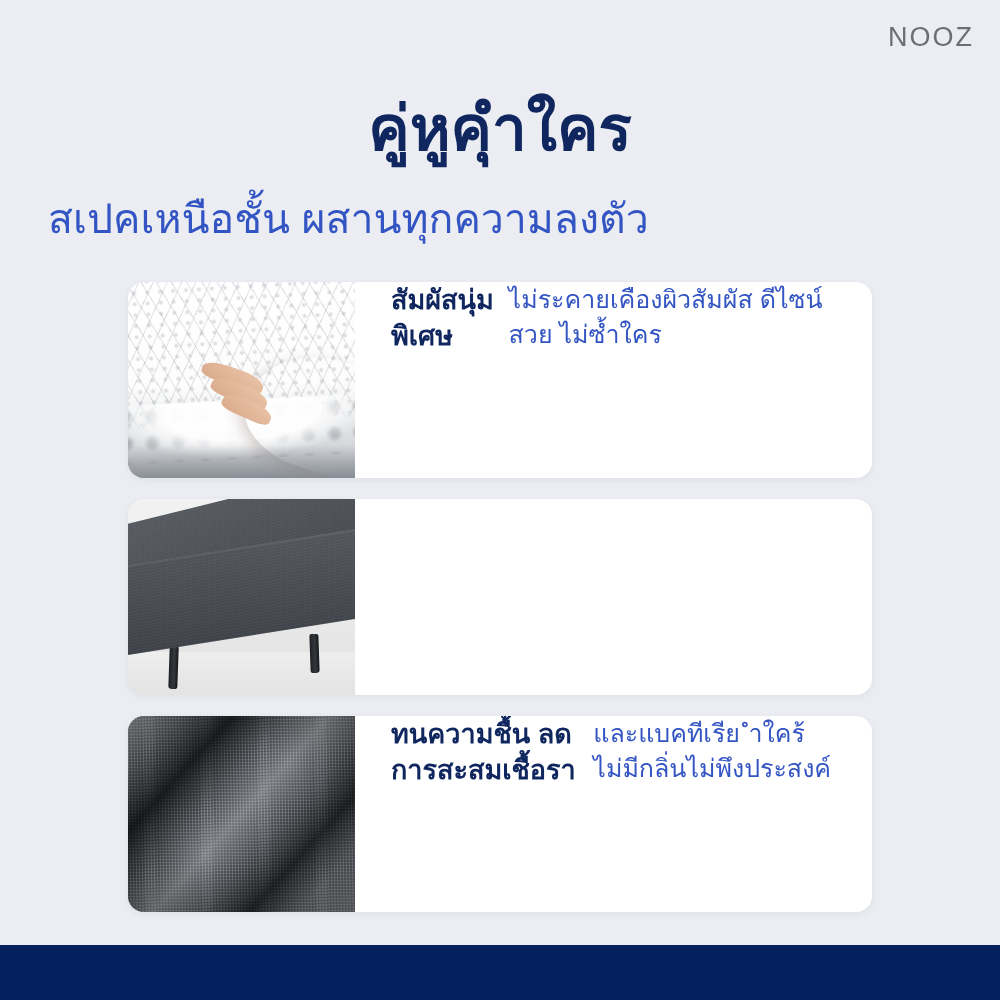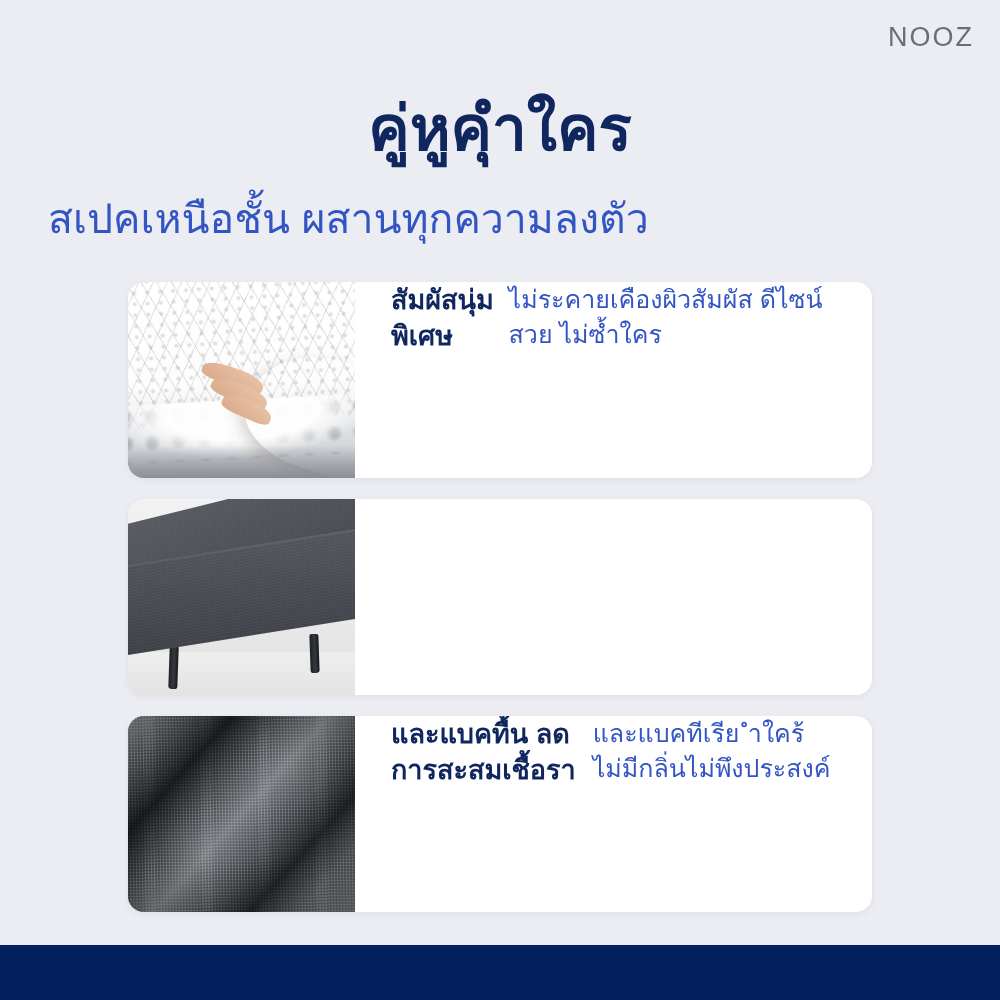--- a/index.html
+++ b/index.html
@@ -364,21 +364,21 @@
 
     <div class="card">
       <div class="card-photo">
         <div class="photo-fabric">
           <div class="weave"></div>
           <div class="fold"></div>
           <div class="vignette"></div>
         </div>
       </div>
       <div class="card-body">
-        <div class="card-title">และแบคทื้น ลดการสะสมเชื้อรา</div>
+        <div class="card-title">ทนความชื้น ลดการสะสมเชื้อรา</div>
         <div class="card-desc">และแบคทีเรีย ำใคร้ไม่มีกลิ่นไม่พึงประสงค์</div>
       </div>
     </div>
 
   </div>
 
   <div class="footer-bar"></div>
 </div>
 
 </body></html>

